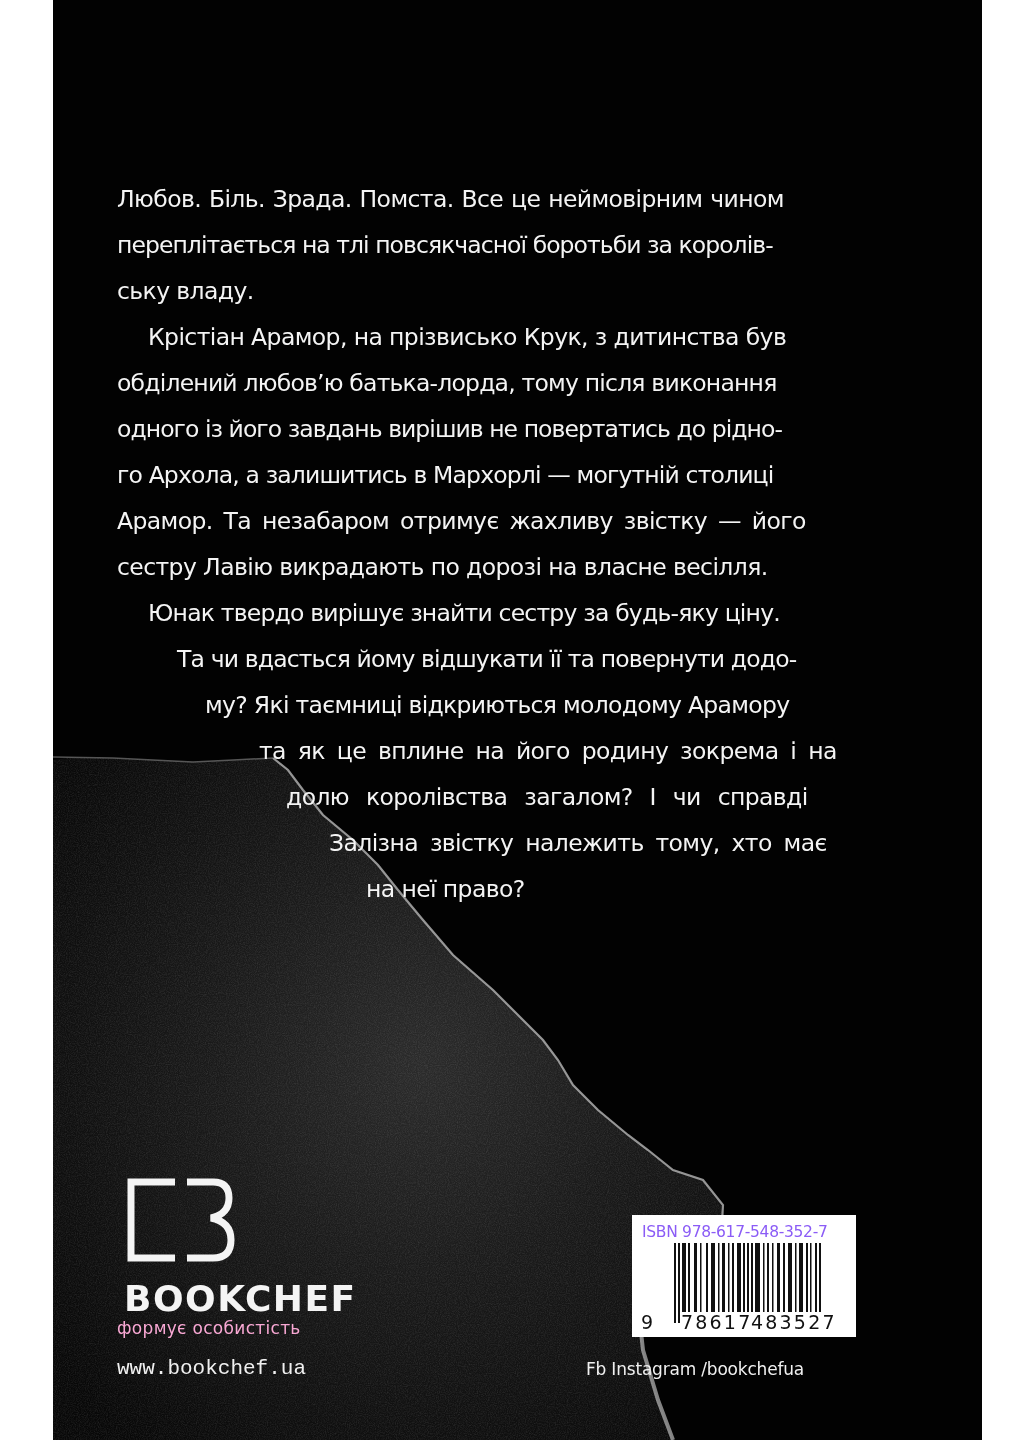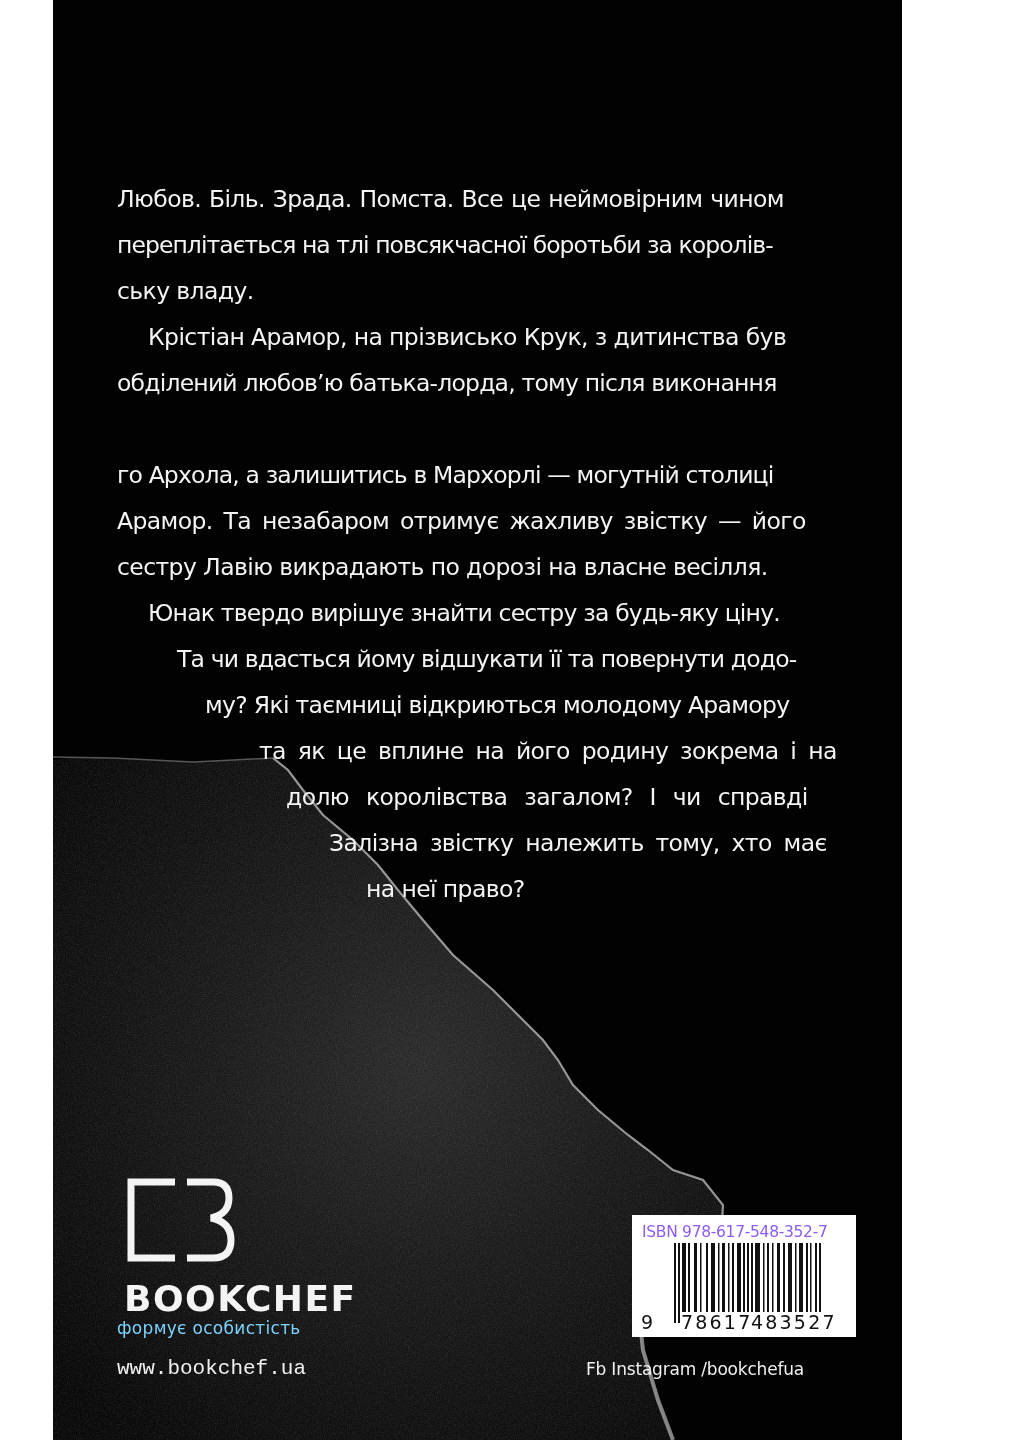--- a/index.html
+++ b/index.html
@@ -1,36 +1,36 @@
 <!DOCTYPE html>
 <html><head>
 <meta charset="utf-8">
 <style>
   html, body { margin:0; padding:0; background:#ffffff; }
   body { width:1035px; height:1440px; position:relative; overflow:hidden; }
   .cover {
-    position:absolute; left:53px; top:0; width:849px; height:1440px;
+    position:absolute; left:53px; top:0; width:929px; height:1440px;
     background:#020202; overflow:hidden;
   }
   .rock { position:absolute; left:0; top:0; width:929px; height:1440px; }
   .blurb {
     position:absolute; left:0; top:0; width:929px; height:900px;
     font-family:"DejaVu Sans", sans-serif; color:#f4f4f4;
     font-size:23.5px; letter-spacing:-0.6px;
   }
   .line { position:absolute; white-space:nowrap; line-height:30px; }
   .logo-mark { position:absolute; left:72px; top:1178px; width:110px; height:84px; }
   .brand {
     position:absolute; left:71px; top:1283px;
     font-family:"DejaVu Sans", sans-serif; font-weight:bold; color:#f4f4f4;
     font-size:36px; letter-spacing:1.5px; line-height:32px;
   }
   .tagline {
     position:absolute; left:64px; top:1318px;
-    font-family:"DejaVu Sans", sans-serif; color:#7dd3fc;
+    font-family:"DejaVu Sans", sans-serif; color:#f9a8d4;
     font-size:17px; line-height:20px; letter-spacing:0.3px;
   }
   .website {
     position:absolute; left:64px; top:1356px;
     font-family:Liberation Mono, monospace; color:#f0f0f0;
     font-size:21px; line-height:26px;
   }
   .social {
     position:absolute; left:533px; top:1356px;
     font-family:"DejaVu Sans", sans-serif; color:#f0f0f0;
@@ -80,20 +80,21 @@
     <path d="M600,1280 L585,1305 L590,1350 L605,1400 L620,1440" fill="none" stroke="#d8d8d8" stroke-width="4" stroke-opacity="0.6"></path>
     <path d="M0,757 L60,758 L100,760 L140,762 L180,760 L220,758" fill="none" stroke="#888" stroke-width="1.5" stroke-opacity="0.6"></path>
   </svg>
 
   <div class="blurb">
     <div class="line" style="left:64px; top:184px; word-spacing:1px;">Любов. Біль. Зрада. Помста. Все це неймовірним чином</div>
     <div class="line" style="left:64px; top:230px; letter-spacing:-0.95px;">переплітається на тлі повсякчасної боротьби за королів-</div>
     <div class="line" style="left:64px; top:276px;">ську владу.</div>
     <div class="line" style="left:95px; top:322px;">Крістіан Арамор, на прізвисько Крук, з дитинства був</div>
     <div class="line" style="left:64px; top:368px; letter-spacing:-0.8px;">обділений любов’ю батька-лорда, тому після виконання</div>
+    <div class="line" style="left:64px; top:414px; letter-spacing:-0.95px;">одного із його завдань вирішив не повертатись до рідно-</div>
     <div class="line" style="left:64px; top:460px; letter-spacing:-0.85px;">го Архола, а залишитись в Мархорлі — могутній столиці</div>
     <div class="line" style="left:64px; top:506px; word-spacing:4px;">Арамор. Та незабаром отримує жахливу звістку — його</div>
     <div class="line" style="left:64px; top:552px;">сестру Лавію викрадають по дорозі на власне весілля.</div>
     <div class="line" style="left:95px; top:598px; letter-spacing:-0.8px;">Юнак твердо вирішує знайти сестру за будь-яку ціну.</div>
     <div class="line" style="left:124px; top:644px; letter-spacing:-0.85px;">Та чи вдасться йому відшукати її та повернути додо-</div>
     <div class="line" style="left:152px; top:690px; letter-spacing:-0.7px;">му? Які таємниці відкриються молодому Арамору</div>
     <div class="line" style="left:233px; top:782px; word-spacing:10px;">долю королівства загалом? І чи справді</div>
     <div class="line" style="left:206px; top:736px; word-spacing:5px;">та як це вплине на його родину зокрема і на</div>
     <div class="line" style="left:276px; top:828px; word-spacing:5px;">Залізна звістку належить тому, хто має</div>
     <div class="line" style="left:313px; top:874px;">на неї право?</div>

